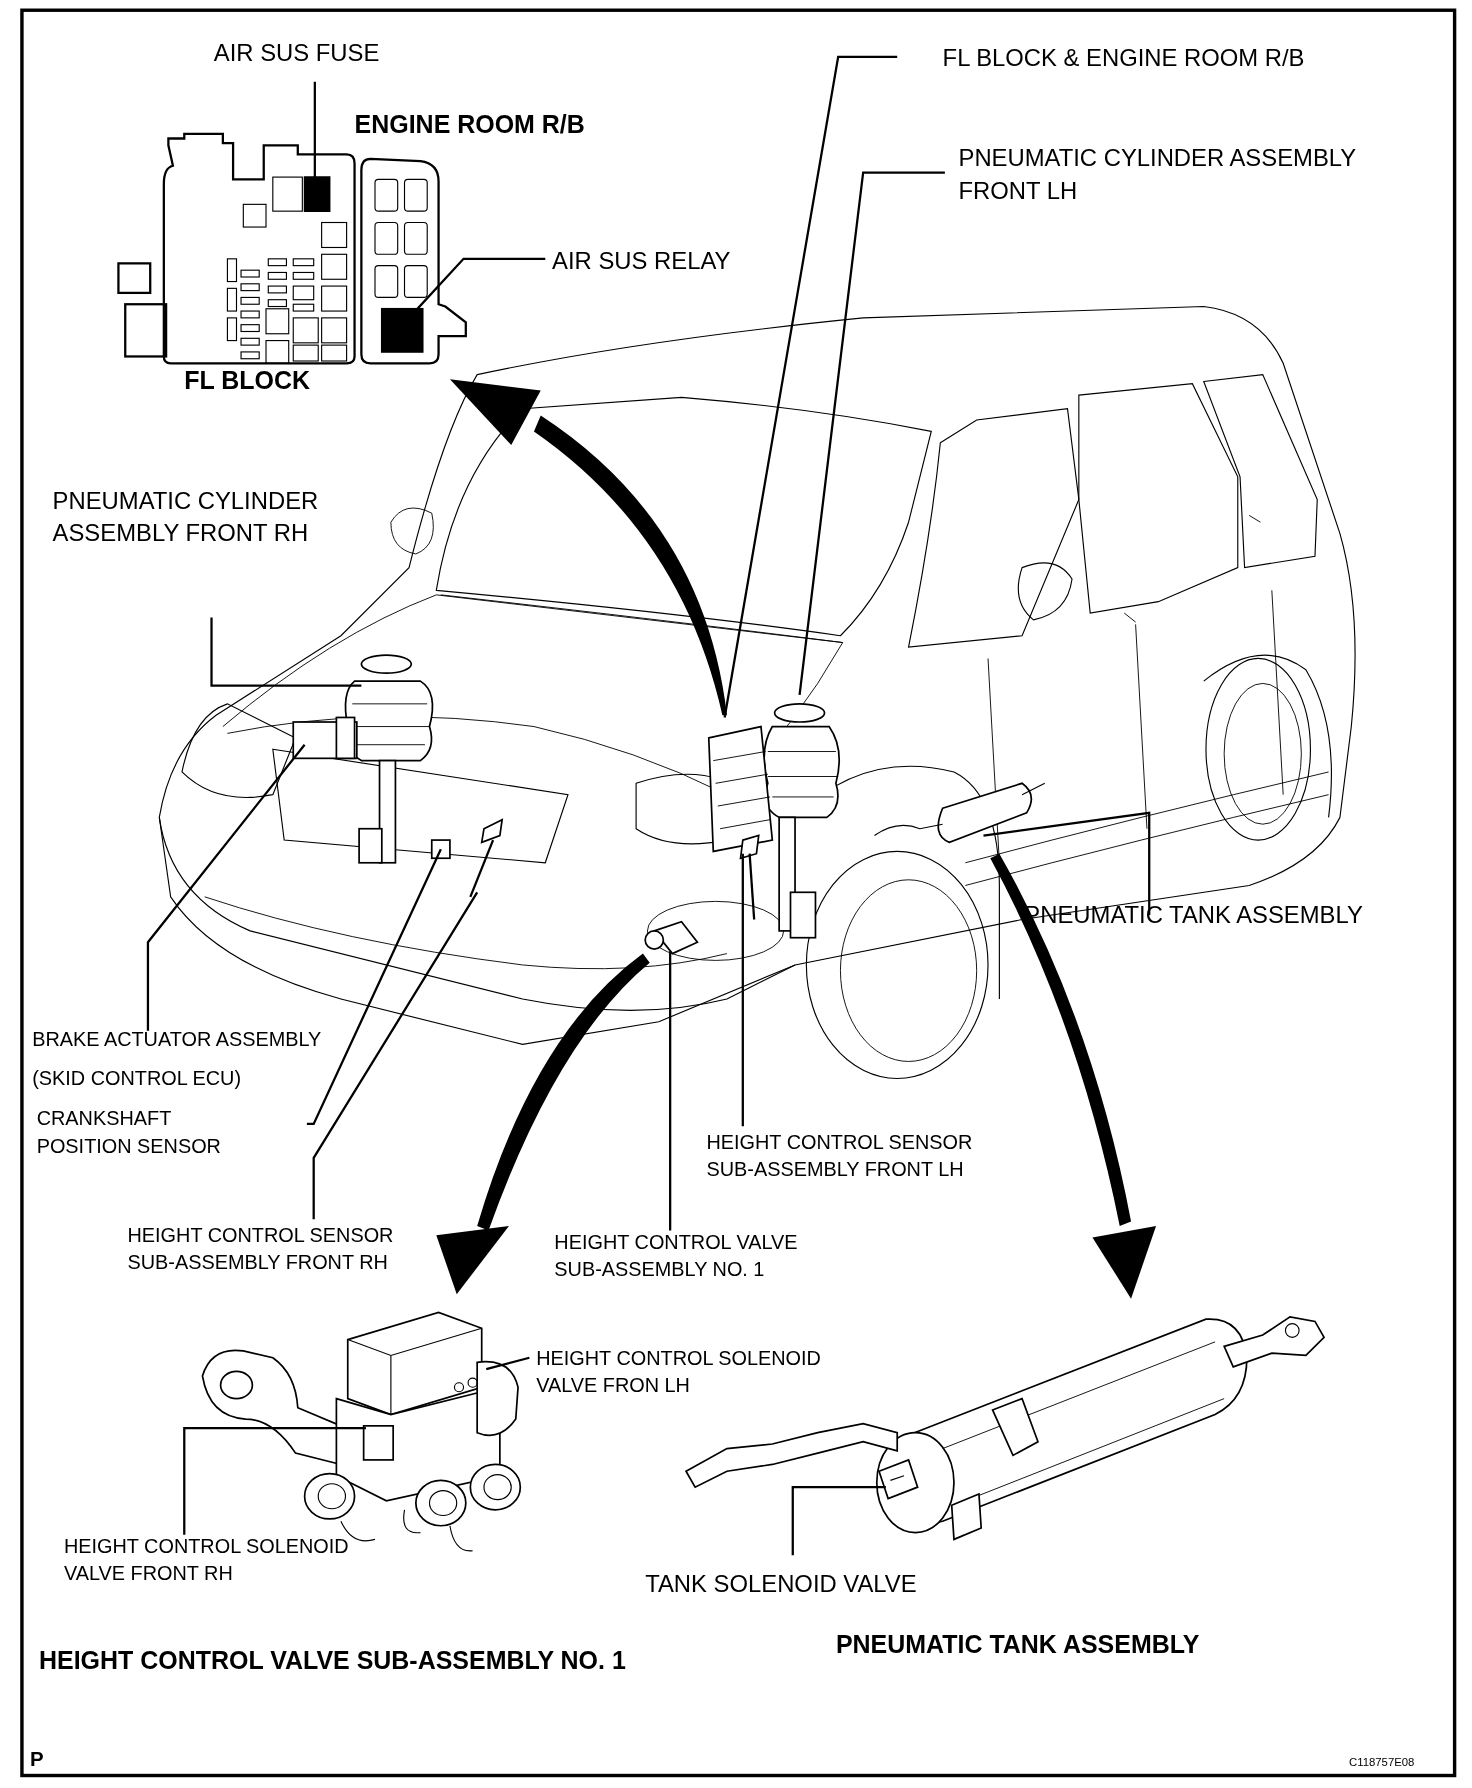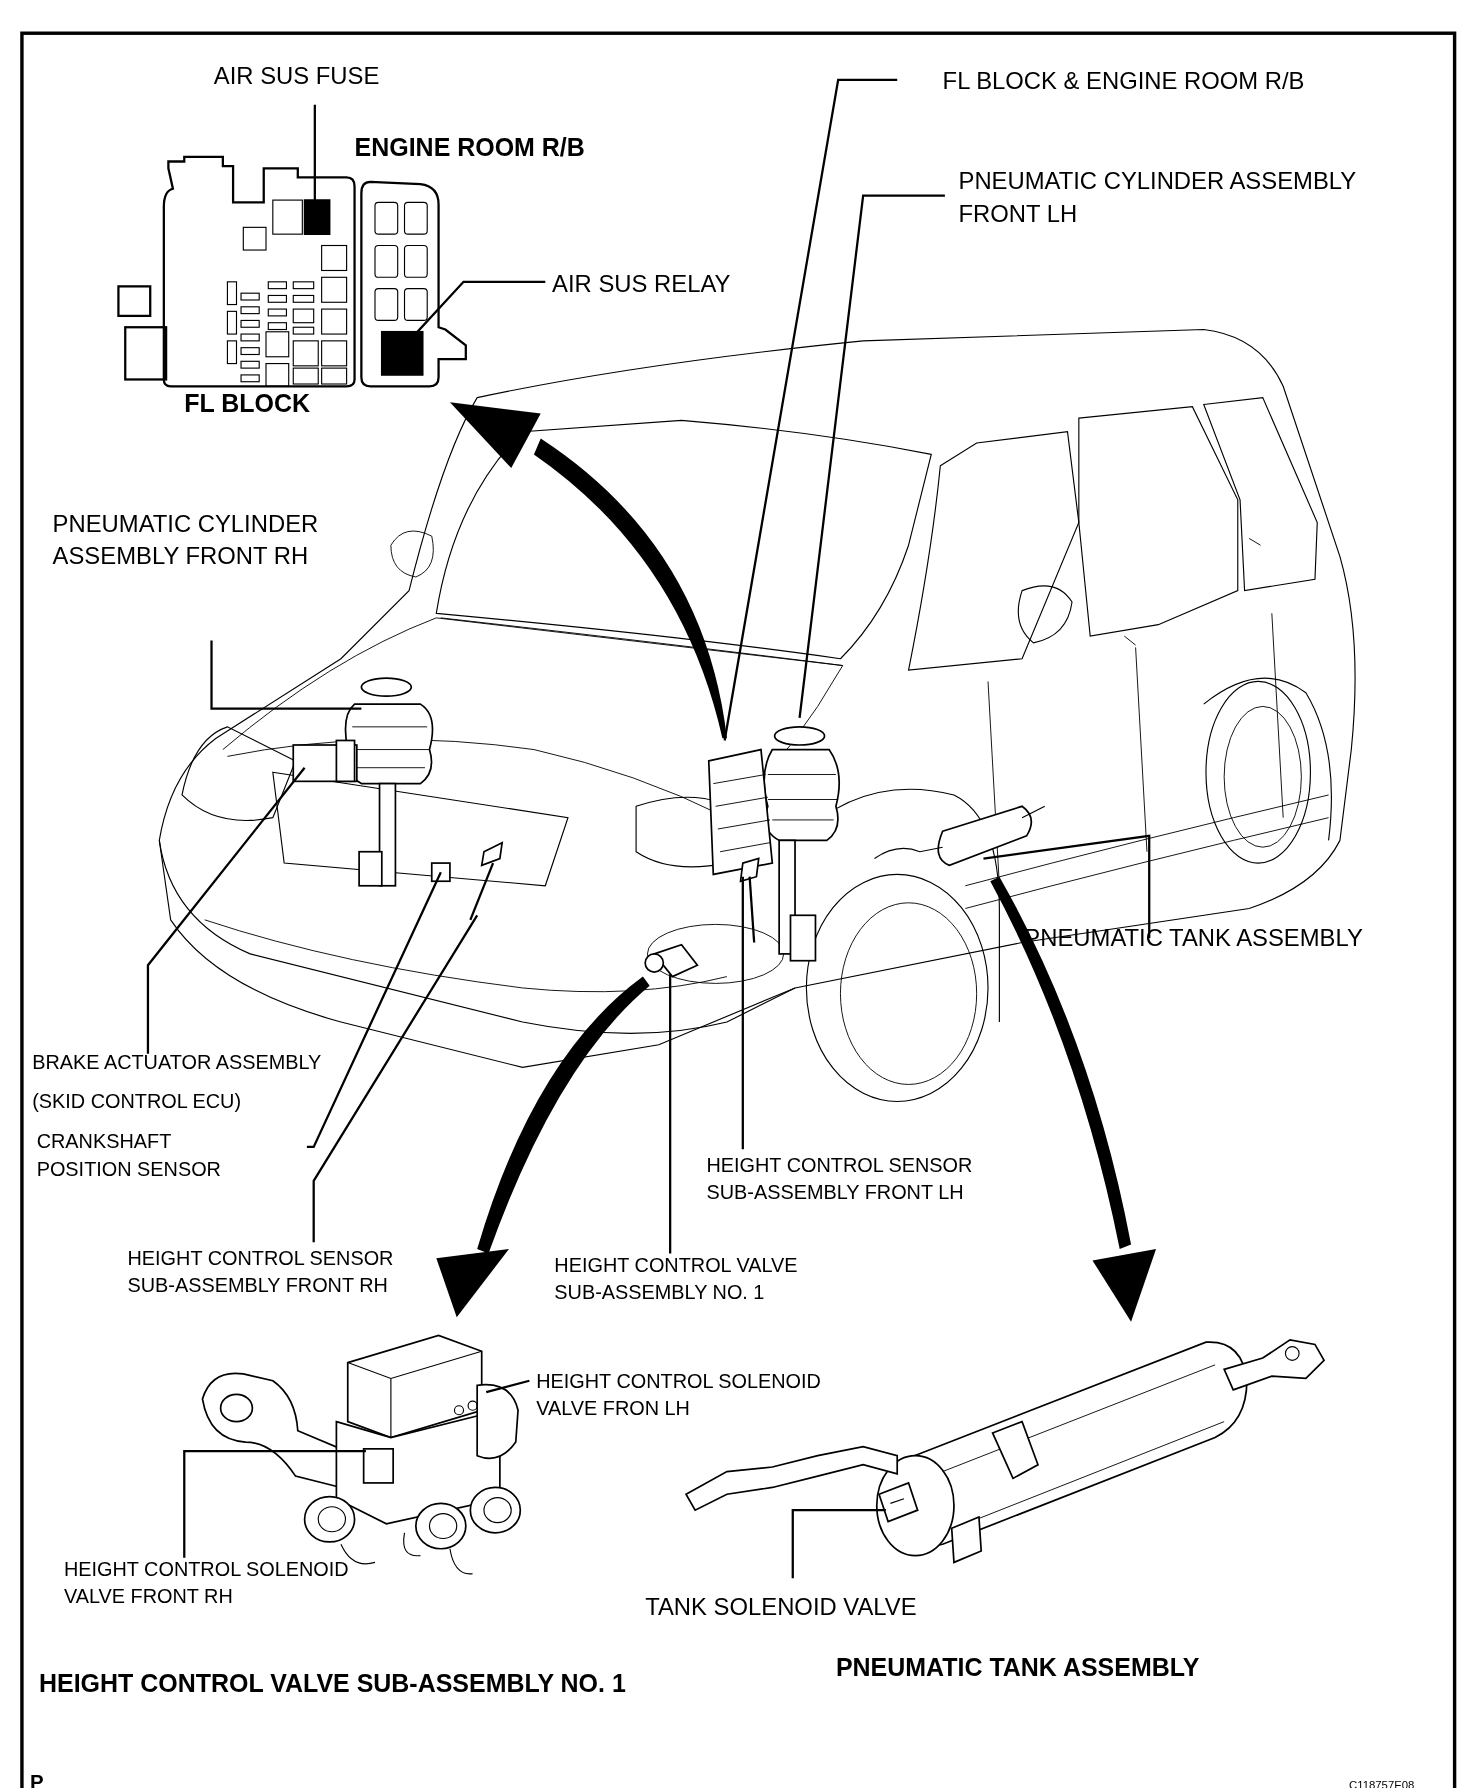--- a/index.html
+++ b/index.html
@@ -1,17 +1,17 @@
 <!DOCTYPE html>
 <html><head>
 <meta charset="utf-8">
 <style>
   html, body { margin: 0; padding: 0; background: #ffffff; }
   body { width: 1472px; height: 1788px; overflow: hidden; }
-  #stage { position: relative; width: 1472px; height: 1528px; margin-top: 23px; }
+  #stage { position: relative; width: 1472px; height: 1528px; }
   #stage svg { position: absolute; left: 0; top: 0; width: 1472px; height: 1788px; }
   .lbl { font-family: "Liberation Sans", sans-serif; fill: #000; }
   .reg { font-size: 21px; }
   .sm  { font-size: 17.5px; }
   .bold { font-weight: bold; font-size: 22px; }
   .tiny { font-size: 10px; }
   .ln { stroke: #000; stroke-width: 2; fill: none; }
   .thin { stroke: #000; stroke-width: 1; fill: none; }
   .hair { stroke: #000; stroke-width: 0.8; fill: none; }
   .fillw { fill: #fff; stroke: #000; stroke-width: 1.5; }

